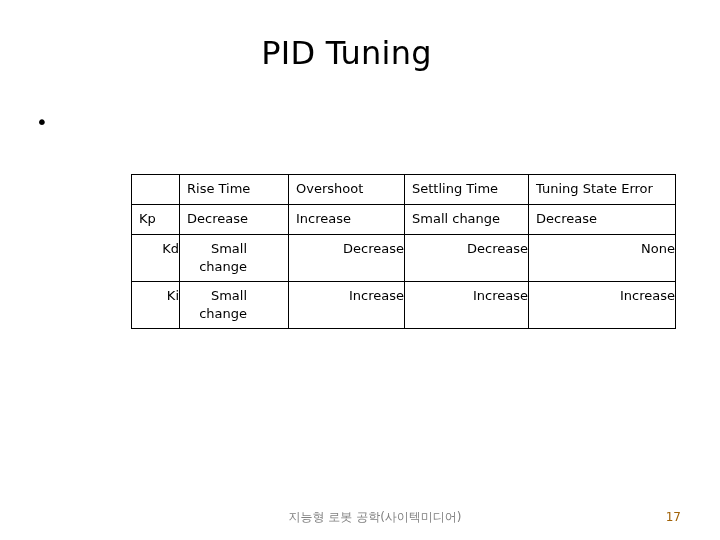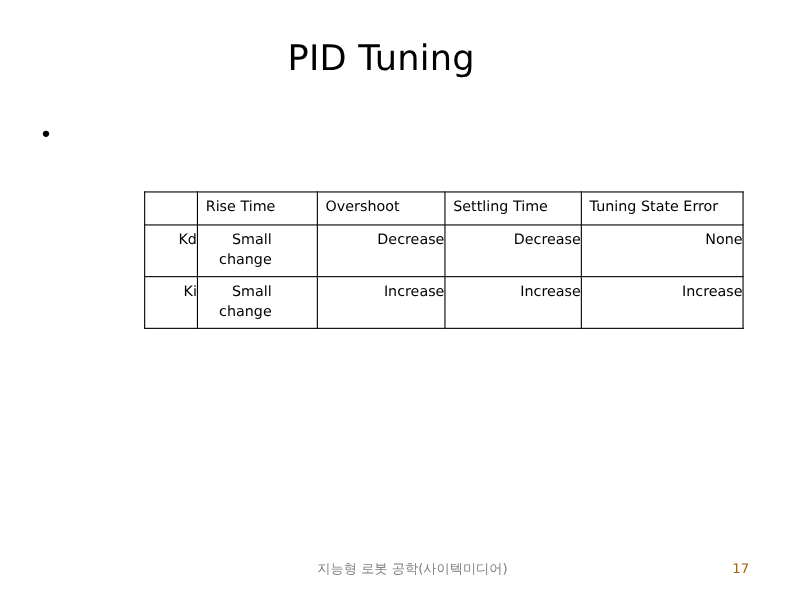--- a/index.html
+++ b/index.html
@@ -136,20 +136,27 @@
     </colgroup>
     <tbody>
       <tr class="row-header">
         <td class="corner-cell"></td>
         <td>Rise Time</td>
         <td>Overshoot</td>
         <td>Settling Time</td>
         <td>Tuning State Error</td>
       </tr>
 
+      <tr class="row-kp">
+        <td>Kp</td>
+        <td>Decrease</td>
+        <td>Increase</td>
+        <td>Small change</td>
+        <td>Decrease</td>
+      </tr>
 
       <tr class="row-kd">
         <td>Kd</td>
         <td>
           <span class="cell-wrap">Small change</span>
         </td>
         <td>Decrease</td>
         <td>Decrease</td>
         <td>None</td>
       </tr>

